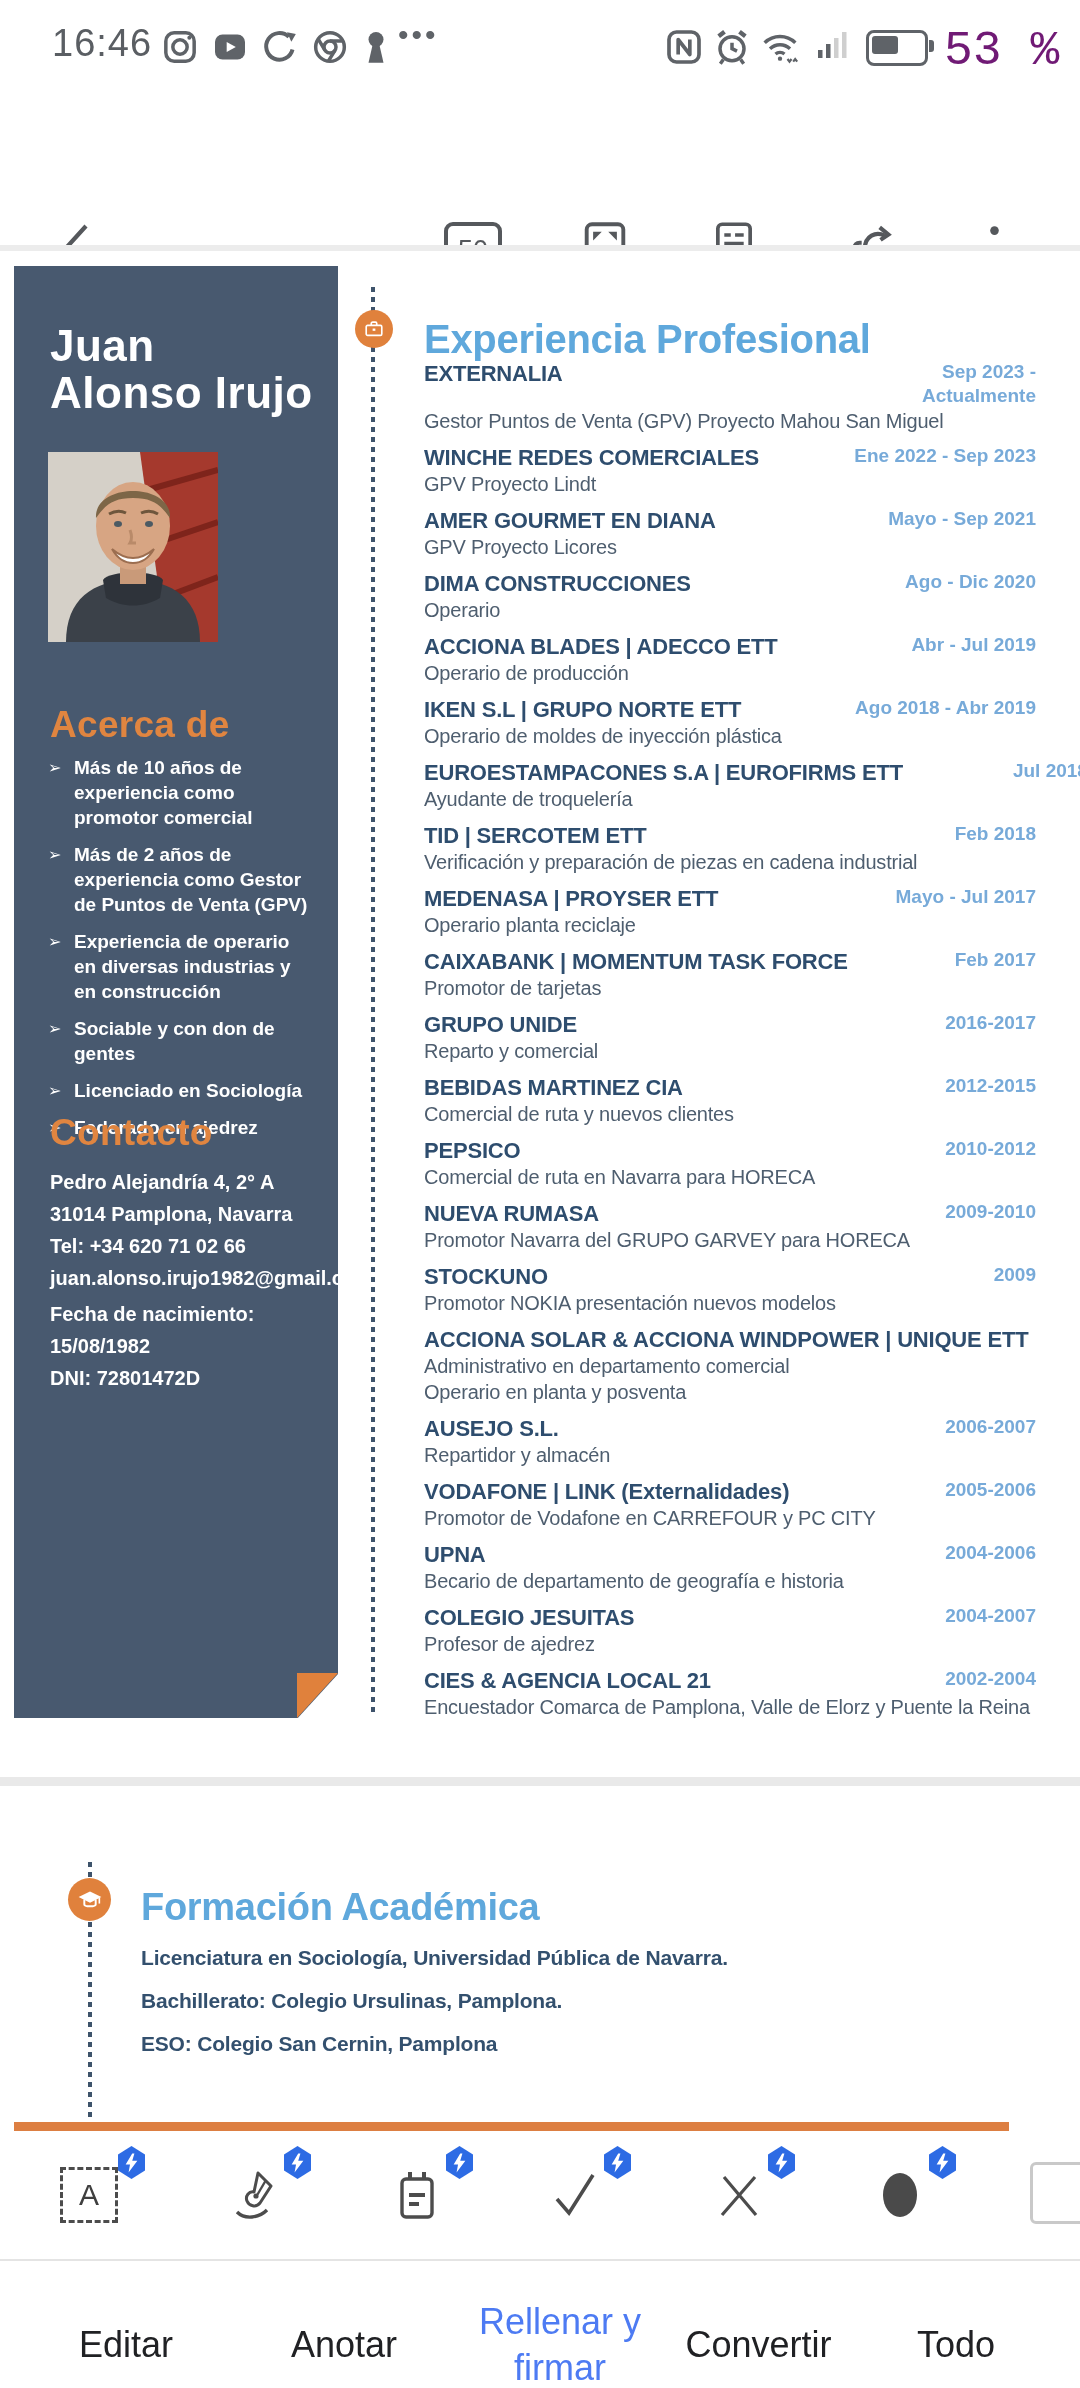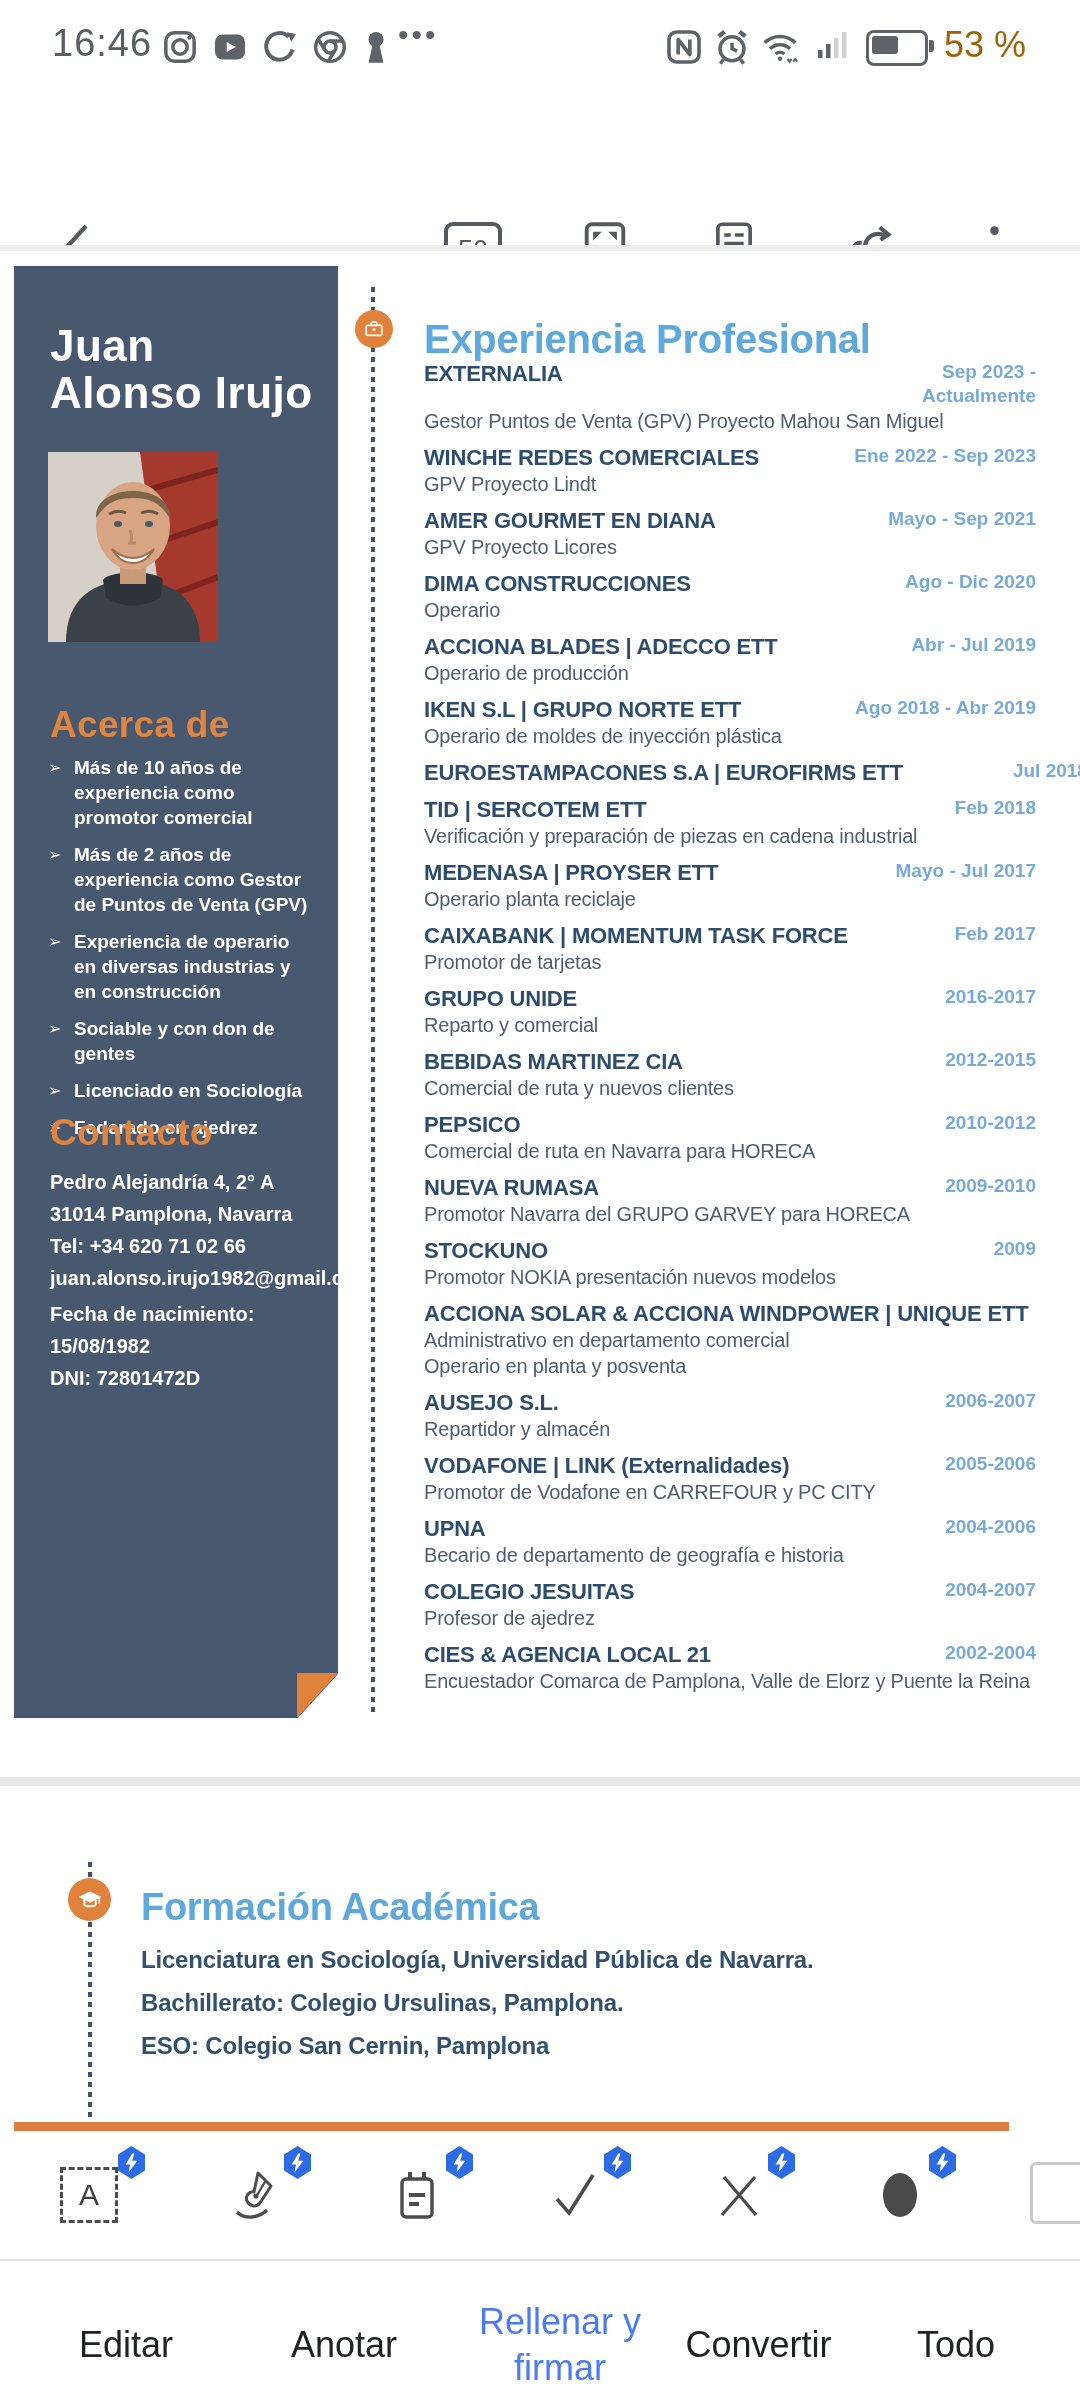--- a/index.html
+++ b/index.html
@@ -8,21 +8,21 @@
     background:#ffffff;font-family:"Liberation Sans",sans-serif;
     -webkit-font-smoothing:antialiased;
   }
   svg{display:block;}
 
   
   #statusbar{position:absolute;top:0;left:0;width:1080px;height:80px;background:#fff;}
   #sb-time{position:absolute;left:52px;top:22px;font-size:38px;color:#5a5e63;letter-spacing:1px;}
   .sb-ico{position:absolute;top:27px;width:40px;height:40px;color:#5f6368;}
   #sb-more{position:absolute;left:398px;top:18px;font-size:30px;color:#5f6368;letter-spacing:3px;}
-  #sb-batt-text{position:absolute;left:944px;top:24px;font-size:36px;color:#a16207;}
+  #sb-batt-text{position:absolute;left:944px;top:24px;font-size:48px;color:#701a75;font-family:Liberation Mono, monospace;}
   #sb-batt{position:absolute;left:866px;top:30px;width:56px;height:30px;border:3px solid #5f6368;border-radius:8px;}
   #sb-batt .fill{position:absolute;left:3px;top:3px;width:26px;height:18px;background:#5f6368;border-radius:3px;}
   #sb-batt .nub{position:absolute;right:-9px;top:7px;width:5px;height:12px;background:#5f6368;border-radius:0 3px 3px 0;}
   #sb-signal{position:absolute;left:818px;top:32px;width:32px;height:26px;}
 
   
   #toolbar{position:absolute;top:80px;left:0;width:1080px;height:165px;background:#fff;}
   .tb-ico{position:absolute;color:#55585c;cursor:pointer;}
   #tb-pagebadge{left:444px;top:142px;width:50px;height:48px;border:4px solid #55585c;border-radius:9px;
     display:flex;align-items:center;justify-content:center;font-size:27px;color:#55585c;}
@@ -60,21 +60,21 @@
   .entry .role{font-size:20px;line-height:26px;color:#4E5E6F;white-space:nowrap;letter-spacing:-.2px;}
 
   #divider-2{position:absolute;top:1777px;left:0;width:1080px;height:9px;background:#e9e9e9;}
 
   
   #page2{position:absolute;top:1786px;left:0;width:1080px;height:458px;background:#fff;}
   #timeline-2{left:88px;top:76px;height:258px;}
   #edu-circle{left:68px;top:92px;width:43px;height:43px;}
   #edu-title{left:141px;top:88px;font-size:38px;}
   #edu-list{position:absolute;left:141px;top:160px;}
-  #edu-list .edu-item{height:43px;font-size:24px;font-weight:bold;color:#33506E;letter-spacing:-.2px;}
+  #edu-list .edu-item{height:43px;font-size:21px;font-weight:bold;color:#33506E;letter-spacing:-.2px;}
   #orange-bar{position:absolute;left:14px;top:336px;width:995px;height:9px;background:#DD7F42;}
 
   
   .tool{position:absolute;top:2166px;width:64px;height:58px;display:flex;align-items:center;justify-content:center;cursor:pointer;}
   .badge{position:absolute;top:-20px;right:-24px;width:27px;height:33px;background:#2D6BE4;
     clip-path:polygon(50% 0,100% 26%,100% 74%,50% 100%,0 74%,0 26%);display:flex;align-items:center;justify-content:center;}
   #tool-text .box{width:52px;height:50px;border:3px dashed #4c4c4c;display:flex;align-items:center;justify-content:center;
     font-size:30px;color:#3f3f3f;}
   #tool-dot .dot{width:34px;height:44px;background:#4a4a4a;border-radius:50%;}
   #tool-partial{position:absolute;left:1030px;top:2162px;width:64px;height:56px;background:#fff;border:3px solid #c9c9c9;border-radius:6px;}
@@ -334,20 +334,21 @@
        <span class="edate">Ago 2018 - Abr 2019</span>
      </div>
      <div class="role">Operario de moldes de inyección plástica</div>
 
    </div>
       <div class="entry">
      <div class="row1">
        <span class="company">EUROESTAMPACONES S.A | EUROFIRMS ETT</span>
        <span class="edate">Jul 2018</span>
      </div>
+     <div class="role">Ayudante de troquelería</div>
 
    </div>
       <div class="entry">
      <div class="row1">
        <span class="company">TID | SERCOTEM ETT</span>
        <span class="edate">Feb 2018</span>
      </div>
      <div class="role">Verificación y preparación de piezas en cadena industrial</div>
 
    </div>

